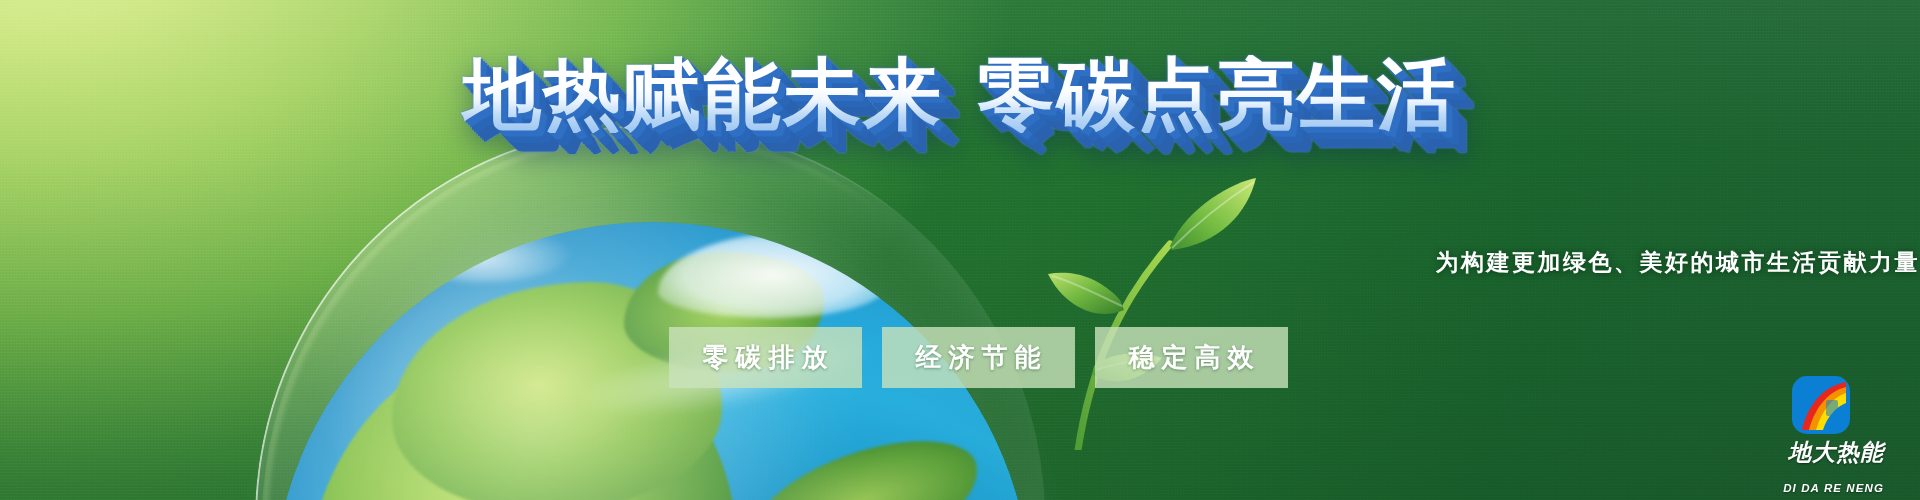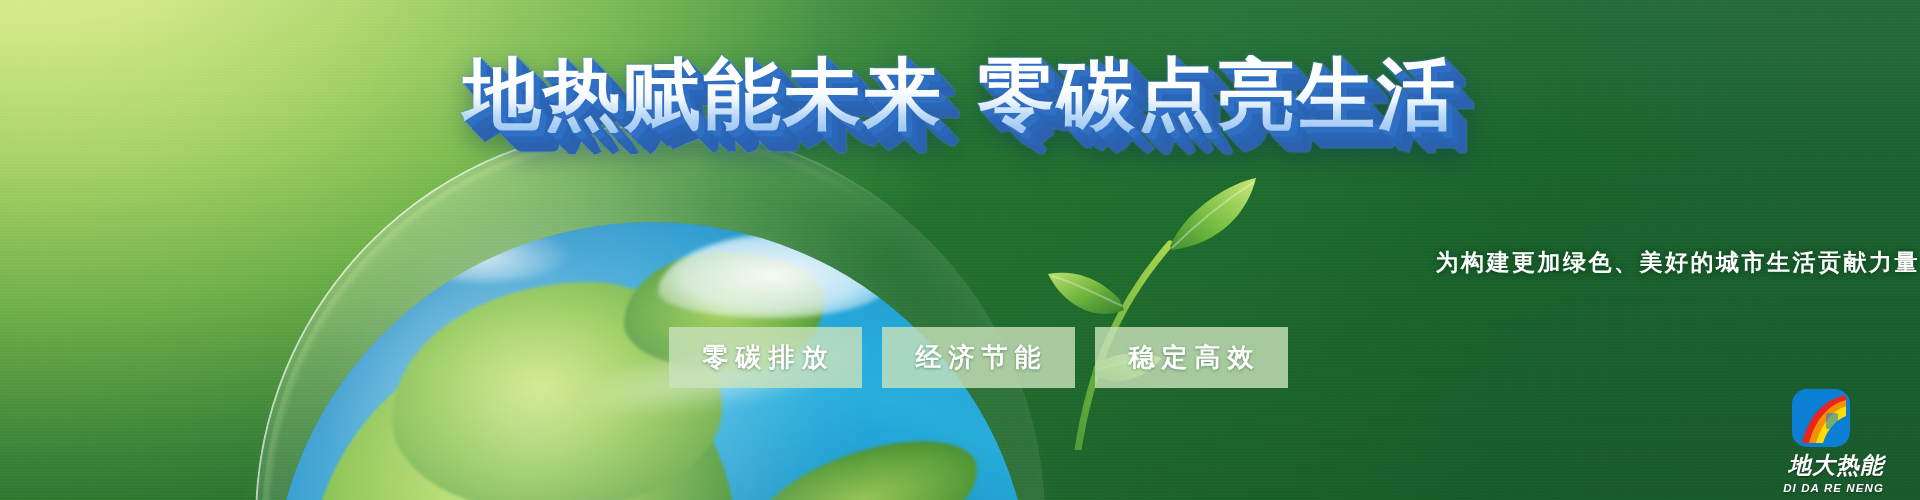--- a/index.html
+++ b/index.html
@@ -217,21 +217,21 @@
   }
   .logo-mark{width:62px;height:62px;display:block;margin:0 auto 4px;}
   .logo-cn{
     font-size:23px; font-weight:bold; color:#ffffff;
     letter-spacing:1px; line-height:1.05;
     font-style:italic;
     text-shadow:0 1px 2px rgba(0,0,0,.45);
   }
   .logo-en{
     font-size:11.5px; font-weight:bold; color:#ffffff;
-    letter-spacing:1.1px; font-style:italic; margin-top:5px;
+    letter-spacing:1.1px; font-style:italic; margin-top:18px;
     text-shadow:0 1px 2px rgba(0,0,0,.45);
   }
 </style>
 </head>
 <body>
 
 <div id="banner">
 
   <div class="bg-base"></div>
   <div class="bg-right"></div>

